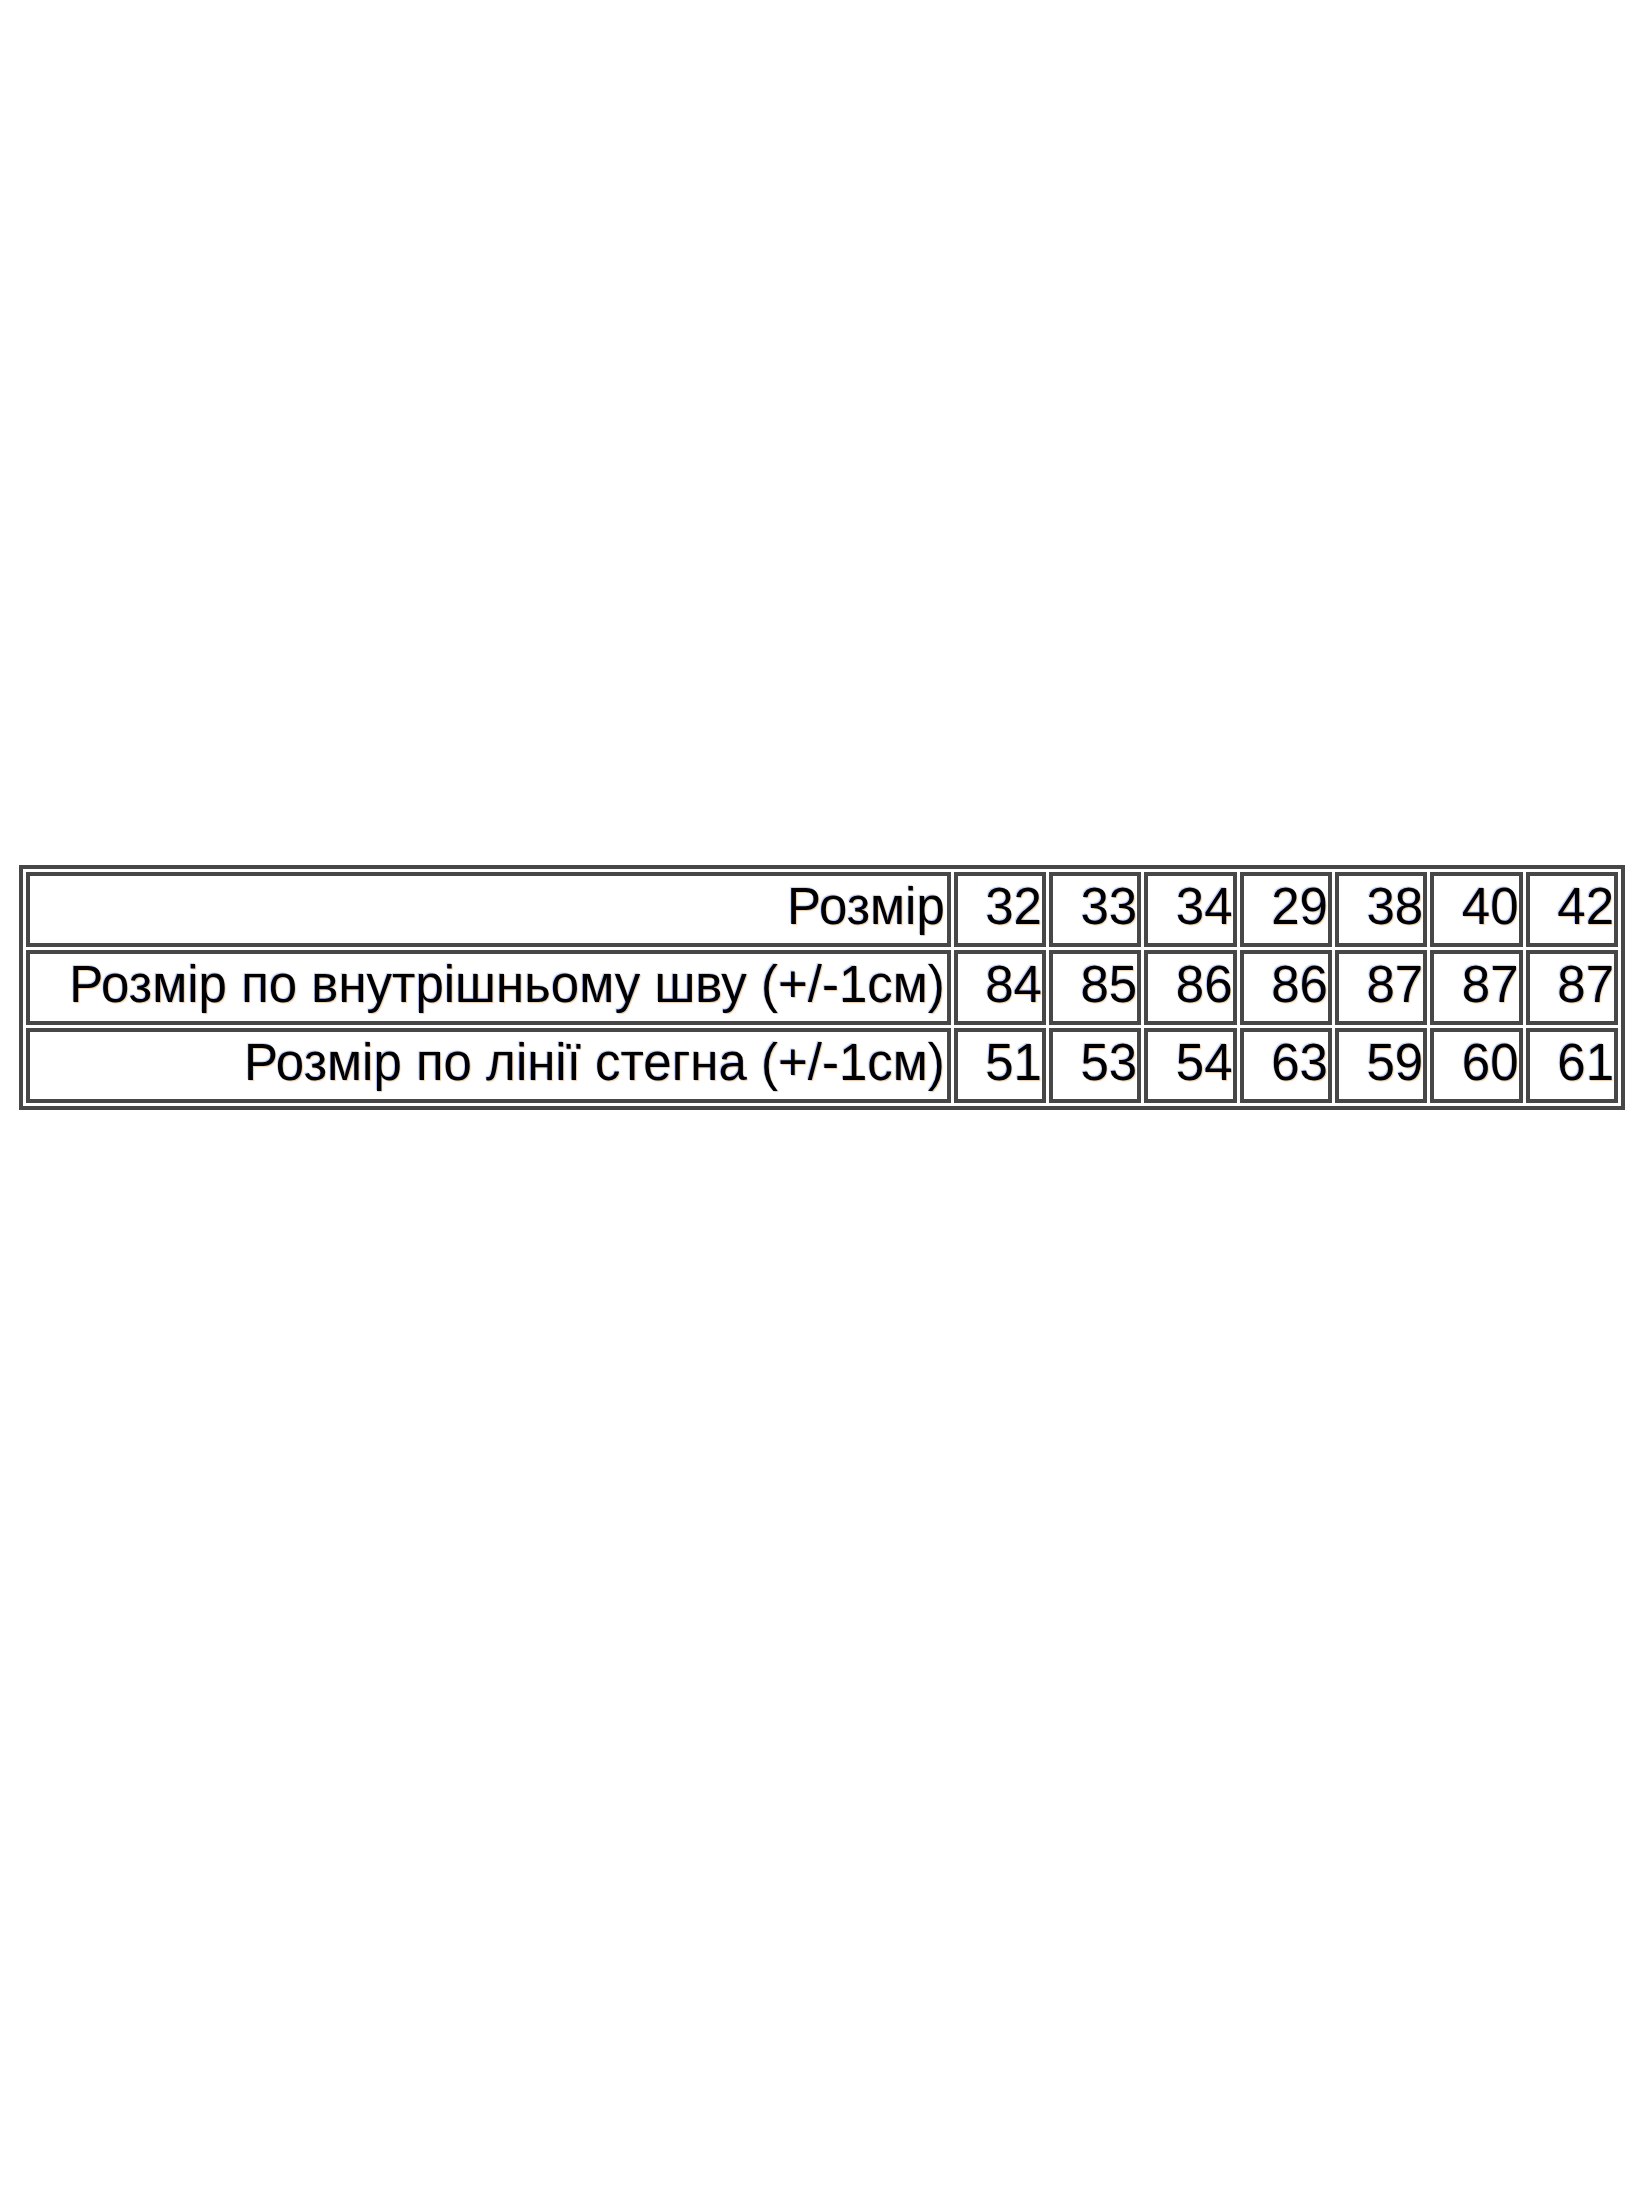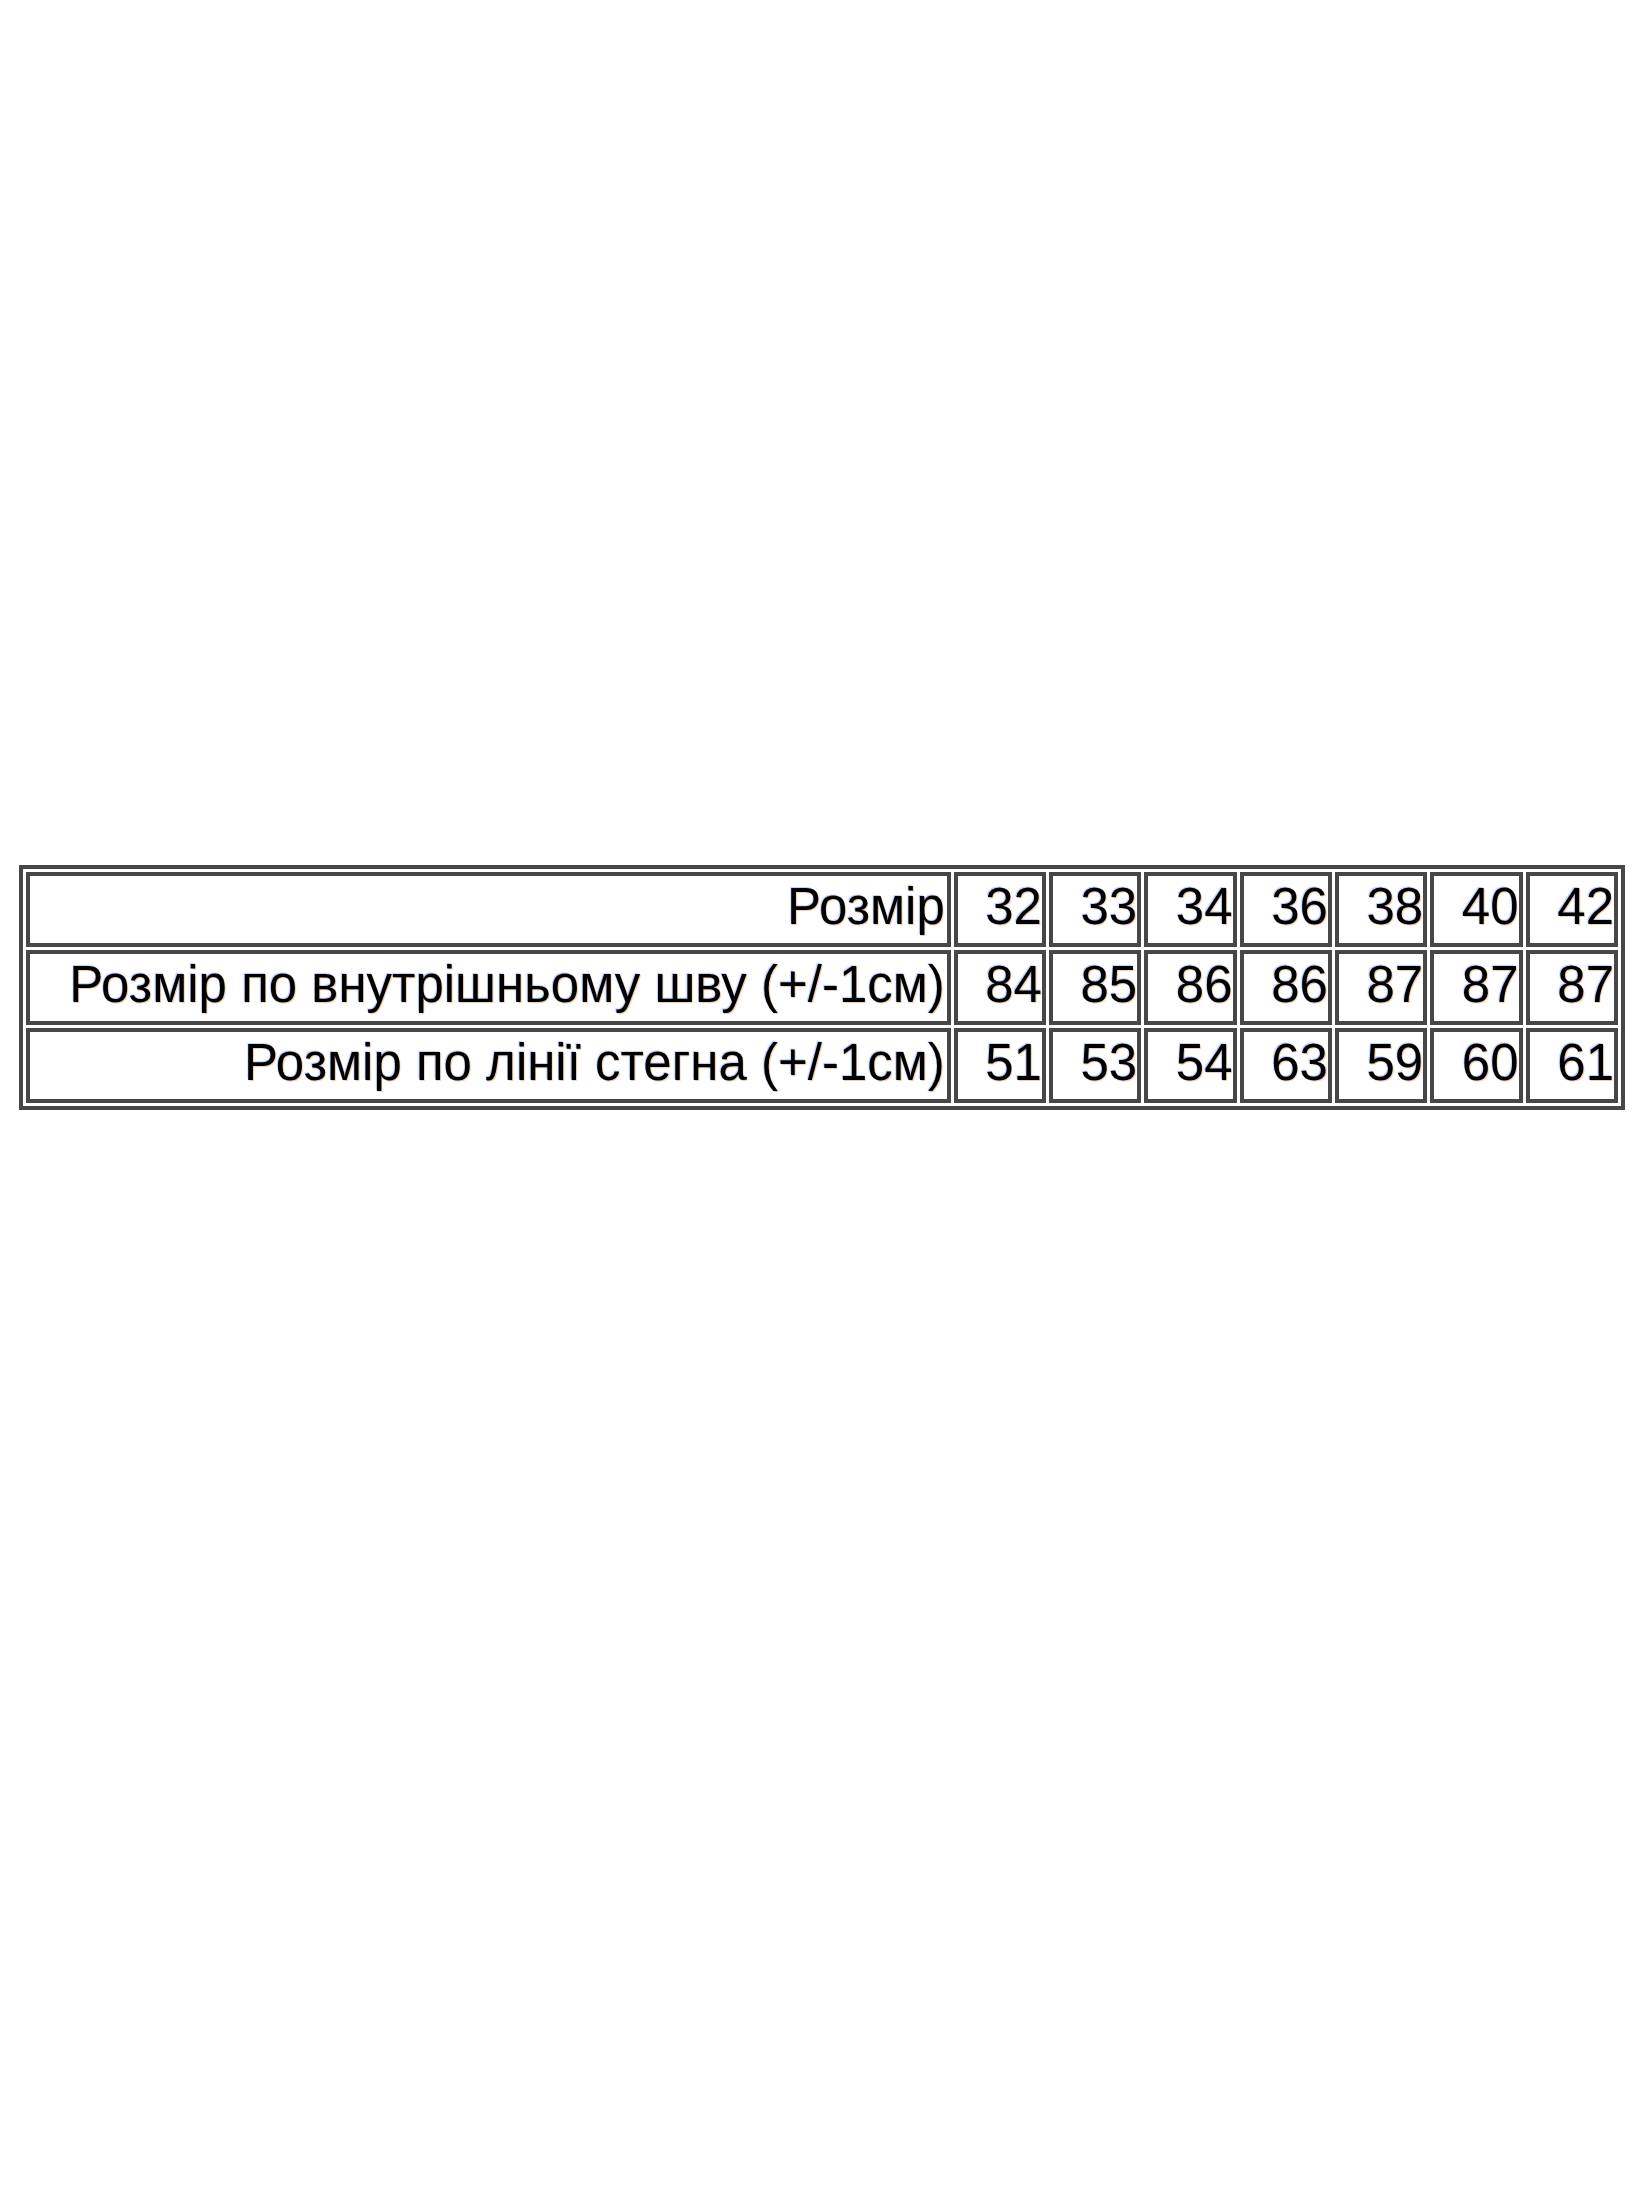--- a/index.html
+++ b/index.html
@@ -70,21 +70,21 @@
           <col class="value-col">
           <col class="value-col">
           <col class="value-col">
       </colgroup>
       <tbody>
         <tr>
           <td class="label-cell">Розмір</td>
           <td class="value-cell">32</td>
           <td class="value-cell">33</td>
           <td class="value-cell">34</td>
-          <td class="value-cell">36</td>
+          <td class="value-cell">29</td>
           <td class="value-cell">38</td>
           <td class="value-cell">40</td>
           <td class="value-cell">42</td>
         </tr>
         <tr>
           <td class="label-cell">Розмір по внутрішньому шву (+/-1см)</td>
           <td class="value-cell">84</td>
           <td class="value-cell">85</td>
           <td class="value-cell">86</td>
           <td class="value-cell">86</td>

